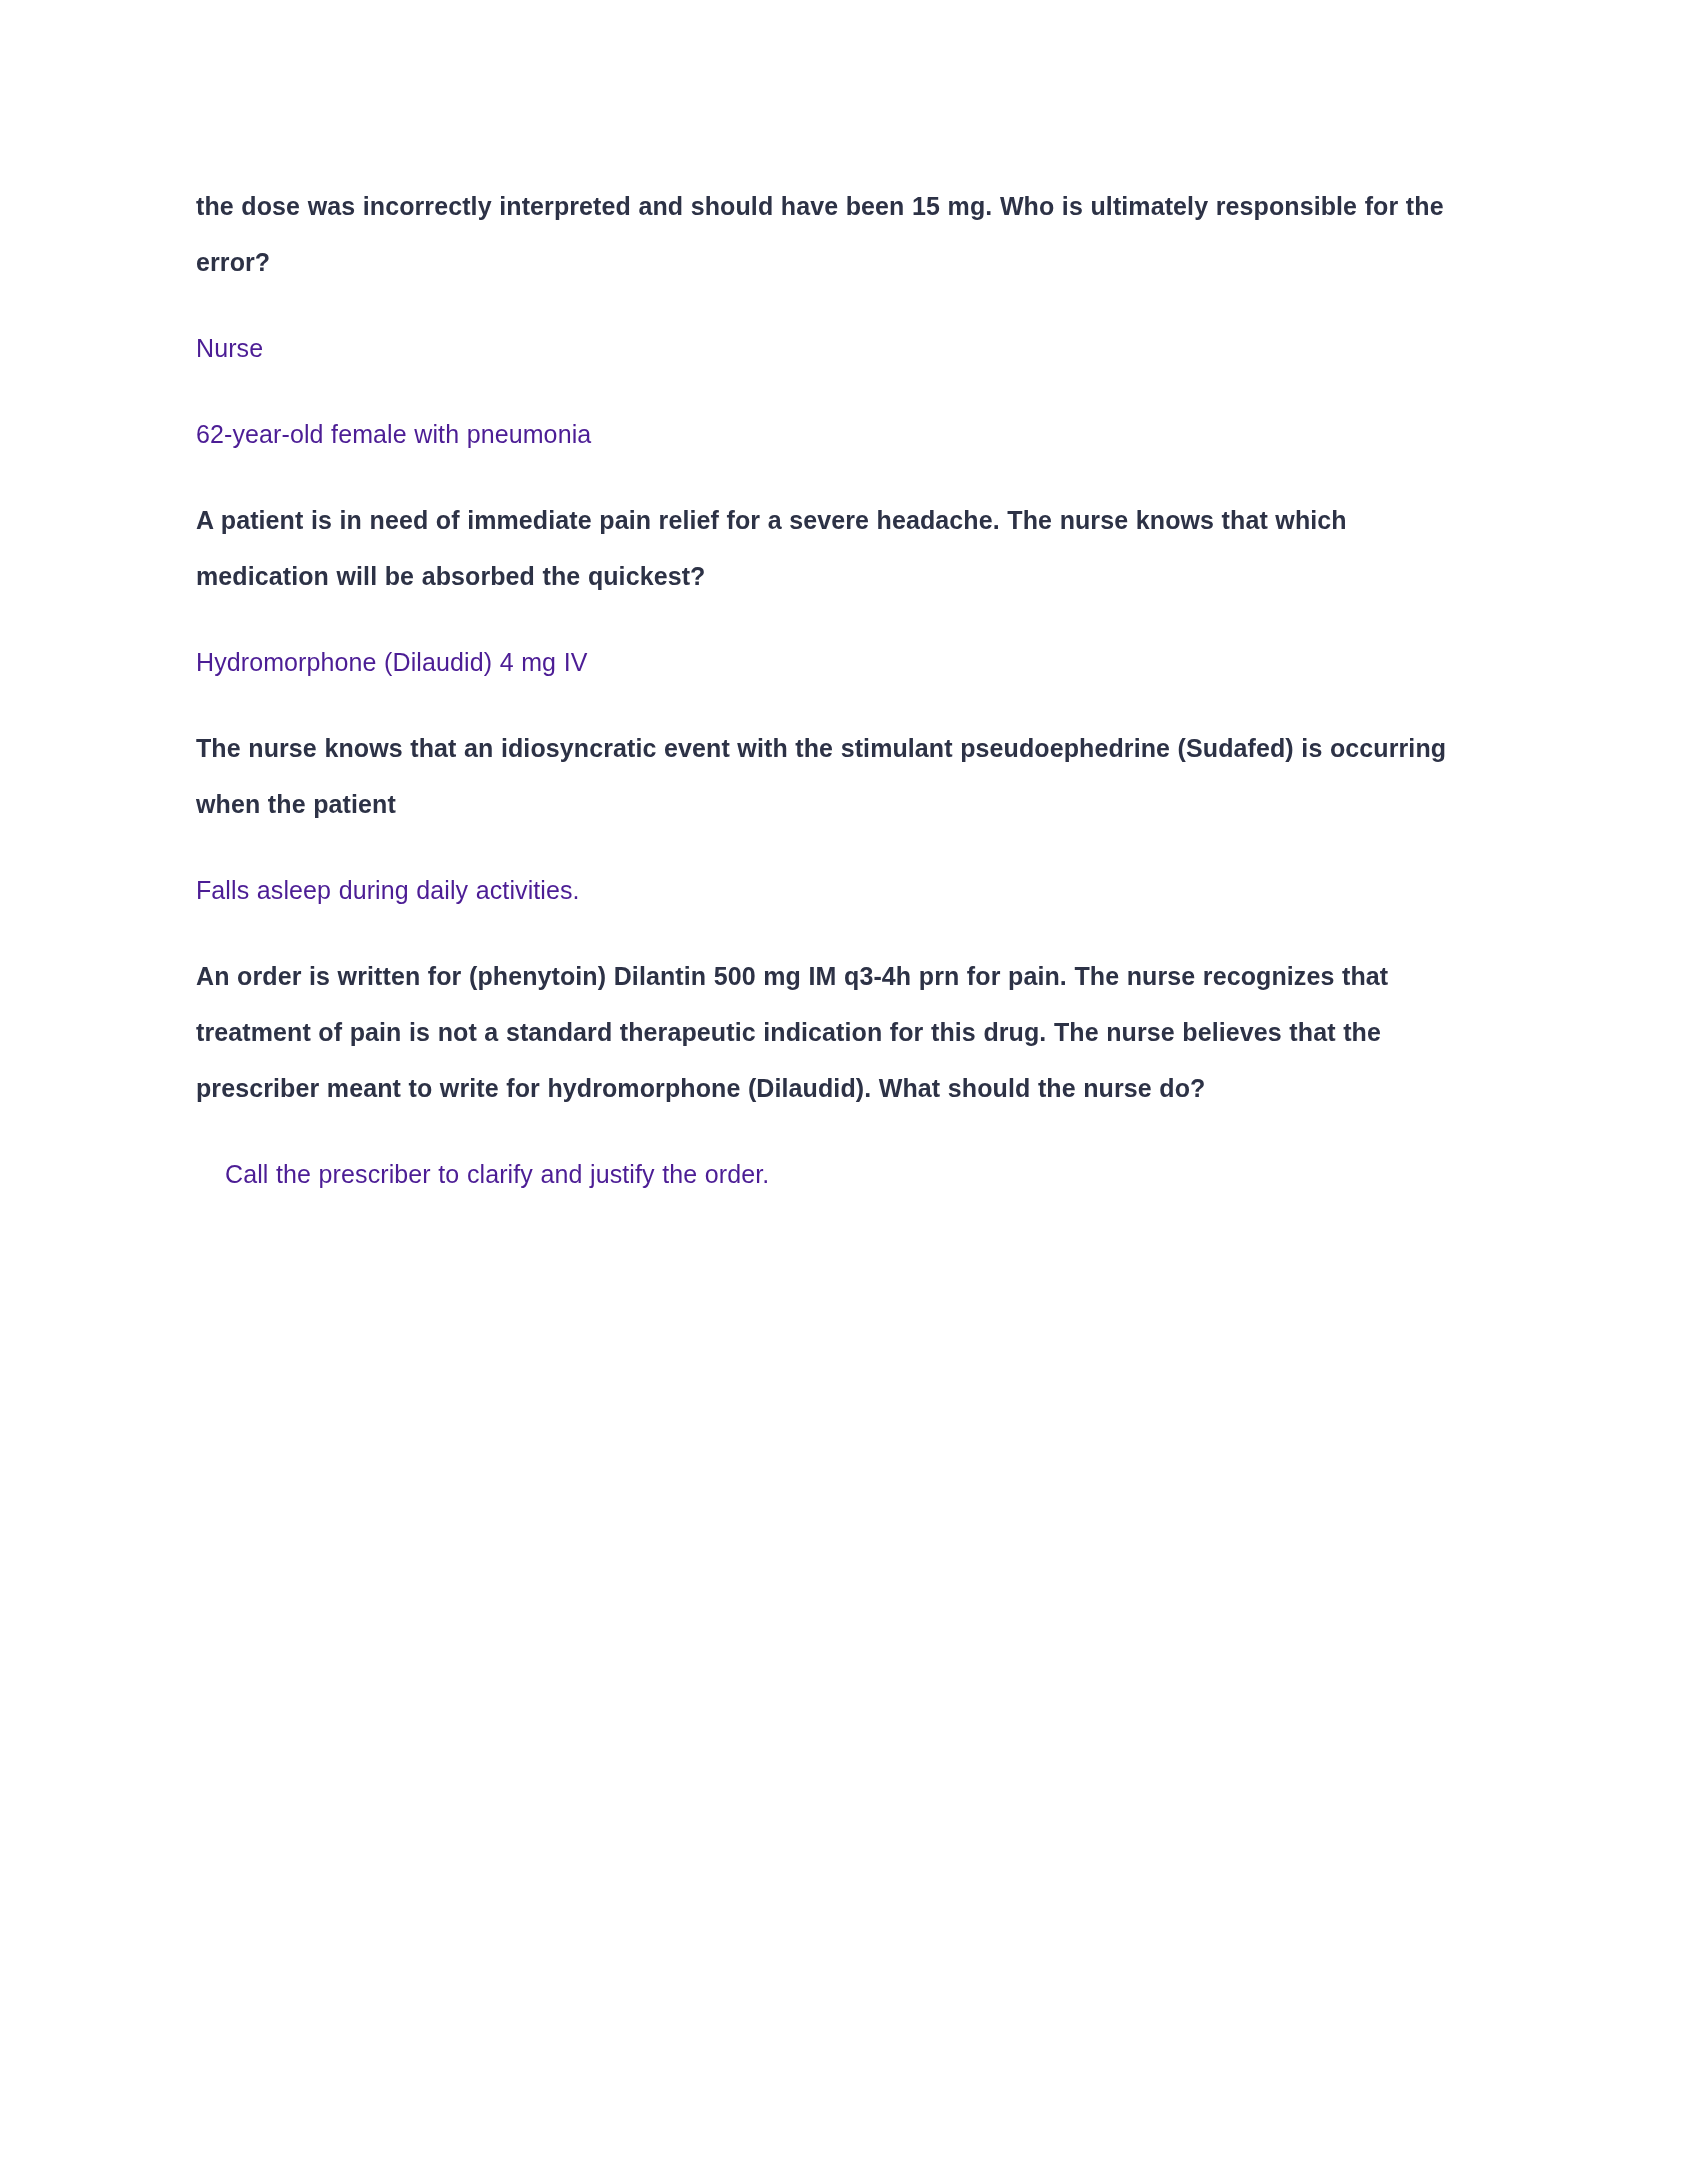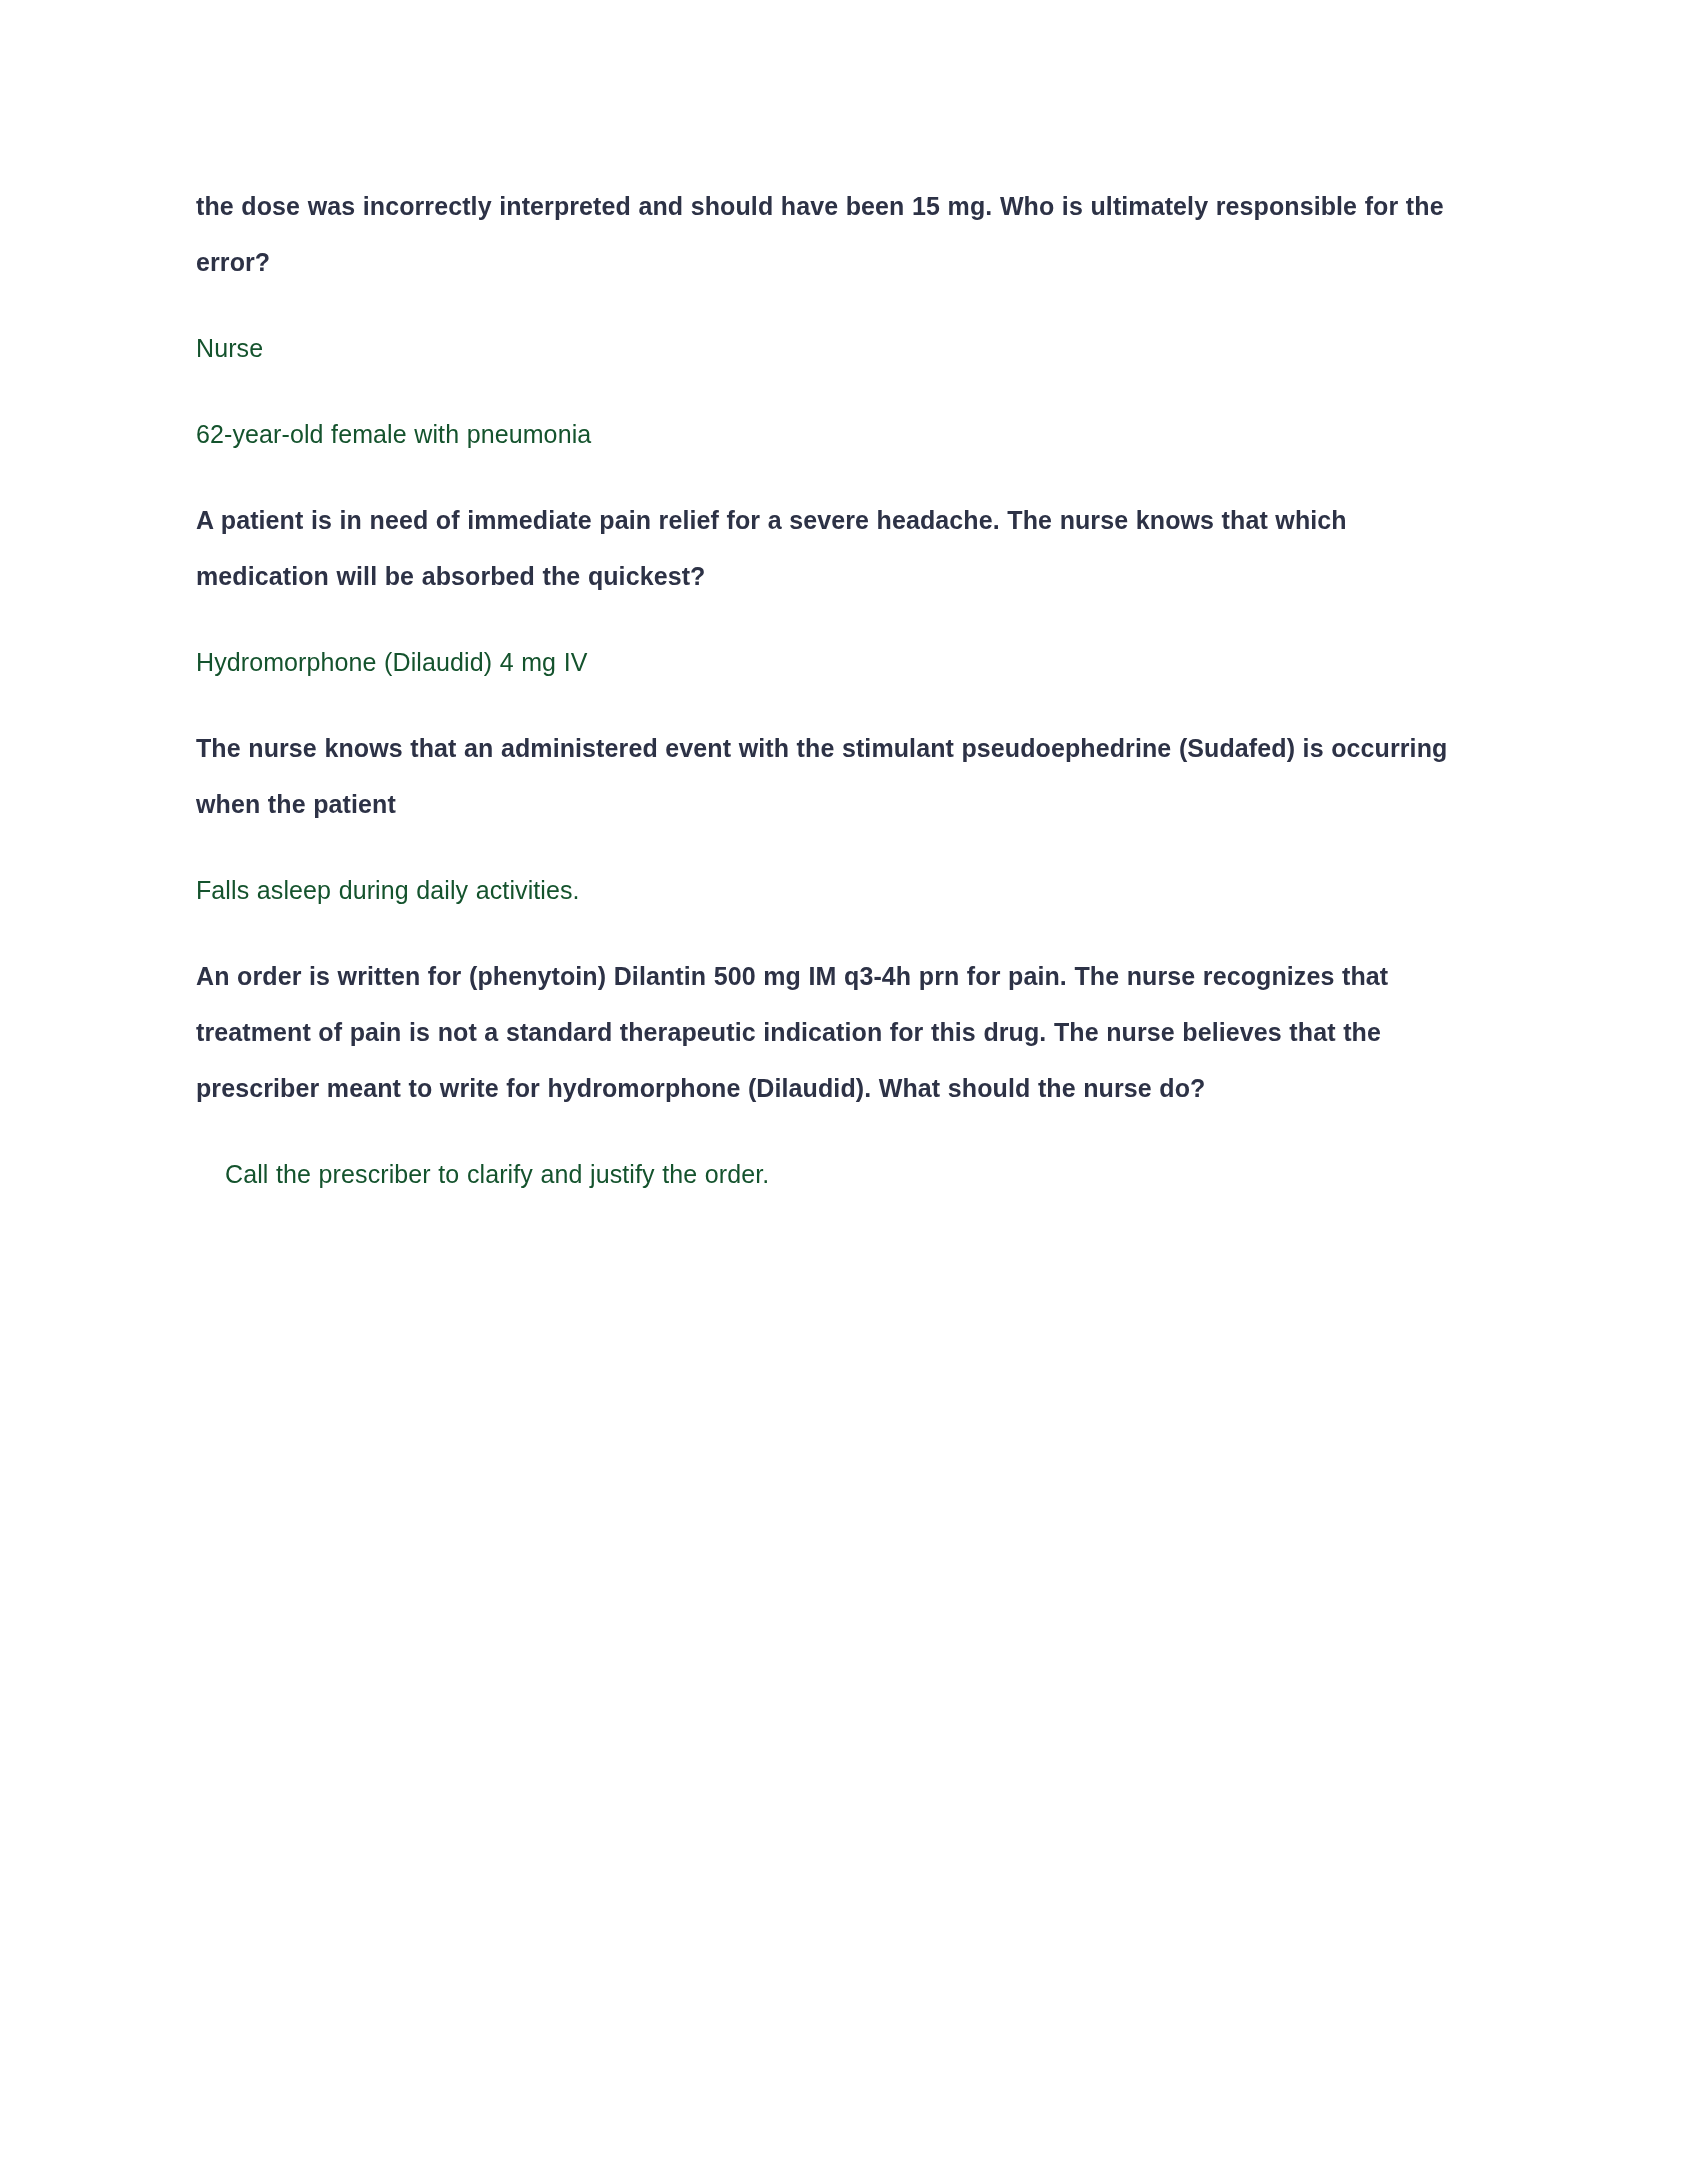--- a/index.html
+++ b/index.html
@@ -43,21 +43,21 @@
     letter-spacing: 0.1px;
     word-spacing: 0.5px;
   }
 
   p.question {
     font-weight: 700;
   }
 
   p.answer {
     font-weight: 400;
-    color: #14532d;
+    color: #4c1d95;
   }
 
   p.answer.last {
     margin-bottom: 0;
     margin-left: 29px;
   }
 </style>
 </head>
 <body>
 
@@ -74,21 +74,21 @@
       <p class="answer">62-year-old female with pneumonia</p>
     </div>
 
     <div class="qa-block">
       <p class="question">A patient is in need of immediate pain relief for a severe headache. The nurse knows that which medication will be absorbed the quickest?</p>
       <p class="answer">Hydromorphone (Dilaudid) 4 mg IV</p>
     </div>
 
 
     <div class="qa-block">
-      <p class="question">The nurse knows that an administered event with the stimulant pseudoephedrine (Sudafed) is occurring when the patient</p>
+      <p class="question">The nurse knows that an idiosyncratic event with the stimulant pseudoephedrine (Sudafed) is occurring when the patient</p>
       <p class="answer">Falls asleep during daily activities.</p>
     </div>
 
     <div class="qa-block">
       <p class="question">An order is written for (phenytoin) Dilantin 500 mg IM q3-4h prn for pain. The nurse recognizes that treatment of pain is not a standard therapeutic indication for this drug. The nurse believes that the prescriber meant to write for hydromorphone (Dilaudid). What should the nurse do?</p>
       <p class="answer last">Call the prescriber to clarify and justify the order.</p>
     </div>
 
   </div>
 </div>

